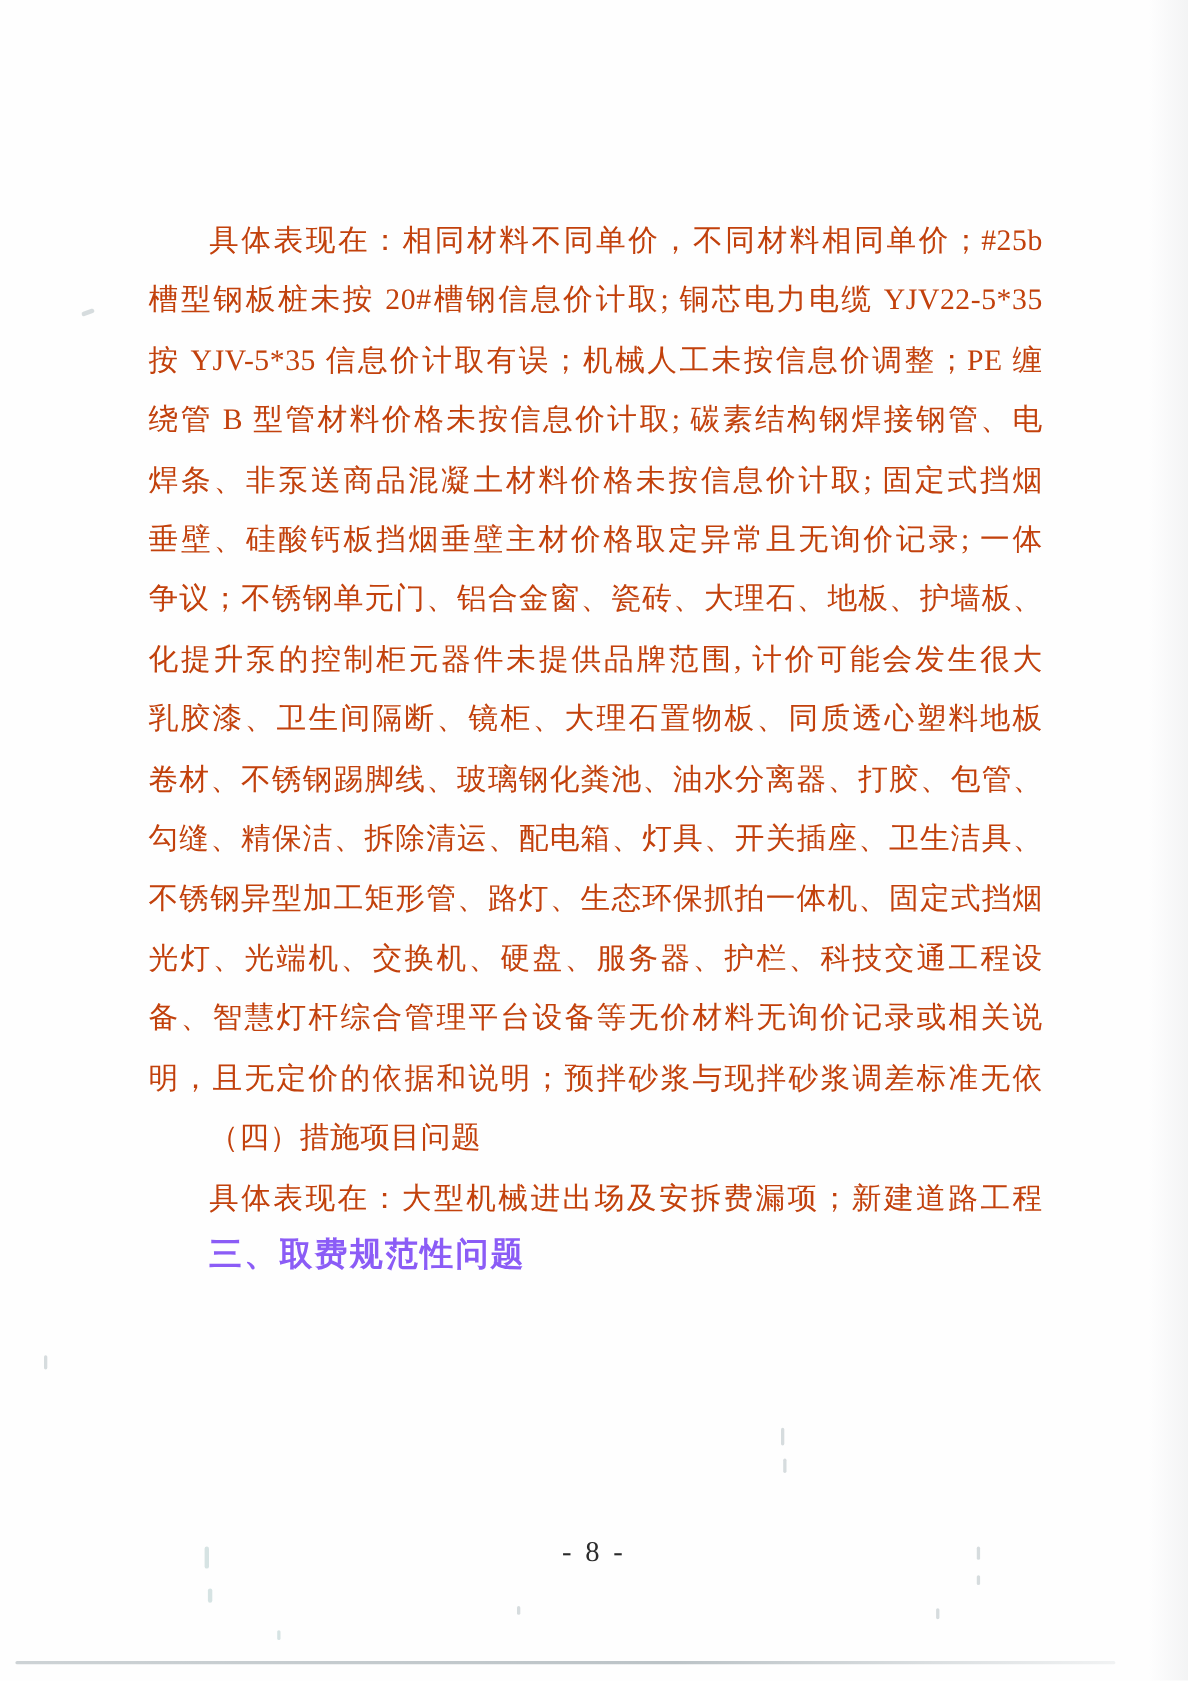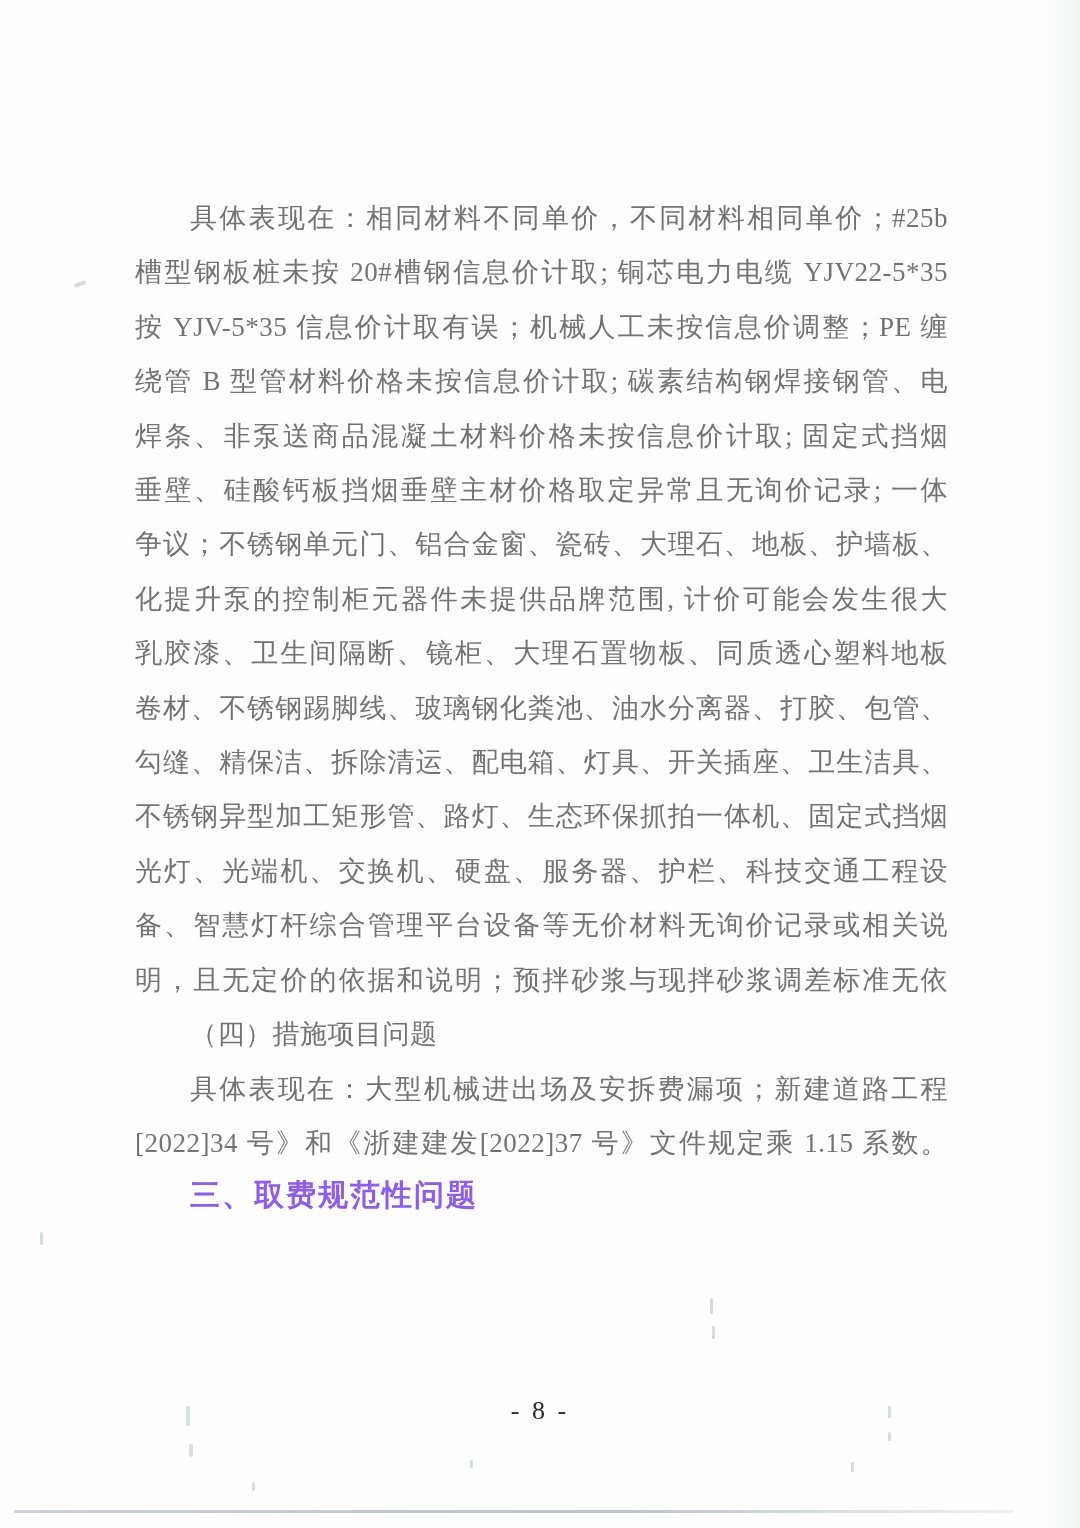--- a/index.html
+++ b/index.html
@@ -27,21 +27,21 @@
   }
   .textblock {
     position: absolute;
     left: 135px;
     top: 191px;
     width: 813px;
   }
   .line {
     font-size: 27px;
     line-height: 54.4px;
-    color: #737373;
+    color: #c2410c;
     letter-spacing: 0.5px;
     text-align: left;
   }
   .line.j {
     text-align: justify;
     text-align-last: justify;
   }
   .line.indent {
     text-indent: 55px;
   }
@@ -107,21 +107,20 @@
     <div class="line j">化提升泵的控制柜元器件未提供品牌范围, 计价可能会发生很大</div>
     <div class="line j">乳胶漆、卫生间隔断、镜柜、大理石置物板、同质透心塑料地板</div>
     <div class="line j">卷材、不锈钢踢脚线、玻璃钢化粪池、油水分离器、打胶、包管、</div>
     <div class="line j">勾缝、精保洁、拆除清运、配电箱、灯具、开关插座、卫生洁具、</div>
     <div class="line j">不锈钢异型加工矩形管、路灯、生态环保抓拍一体机、固定式挡烟</div>
     <div class="line j">光灯、光端机、交换机、硬盘、服务器、护栏、科技交通工程设</div>
     <div class="line j">备、智慧灯杆综合管理平台设备等无价材料无询价记录或相关说</div>
     <div class="line j">明，且无定价的依据和说明；预拌砂浆与现拌砂浆调差标准无依</div>
     <div class="line indent">（四）措施项目问题</div>
     <div class="line indent j">具体表现在：大型机械进出场及安拆费漏项；新建道路工程</div>
-    <div class="line j">[2022]34 号》和《浙建建发[2022]37 号》文件规定乘 1.15 系数。</div>
     <div class="line indent heading">三、取费规范性问题</div>
   </div>
 
   <div class="page-number">- 8 -</div>
 
   <div class="scan-bottom-line"></div>
 
   <div class="artifact a1"></div>
   <div class="artifact a2"></div>
   <div class="artifact a3"></div>

